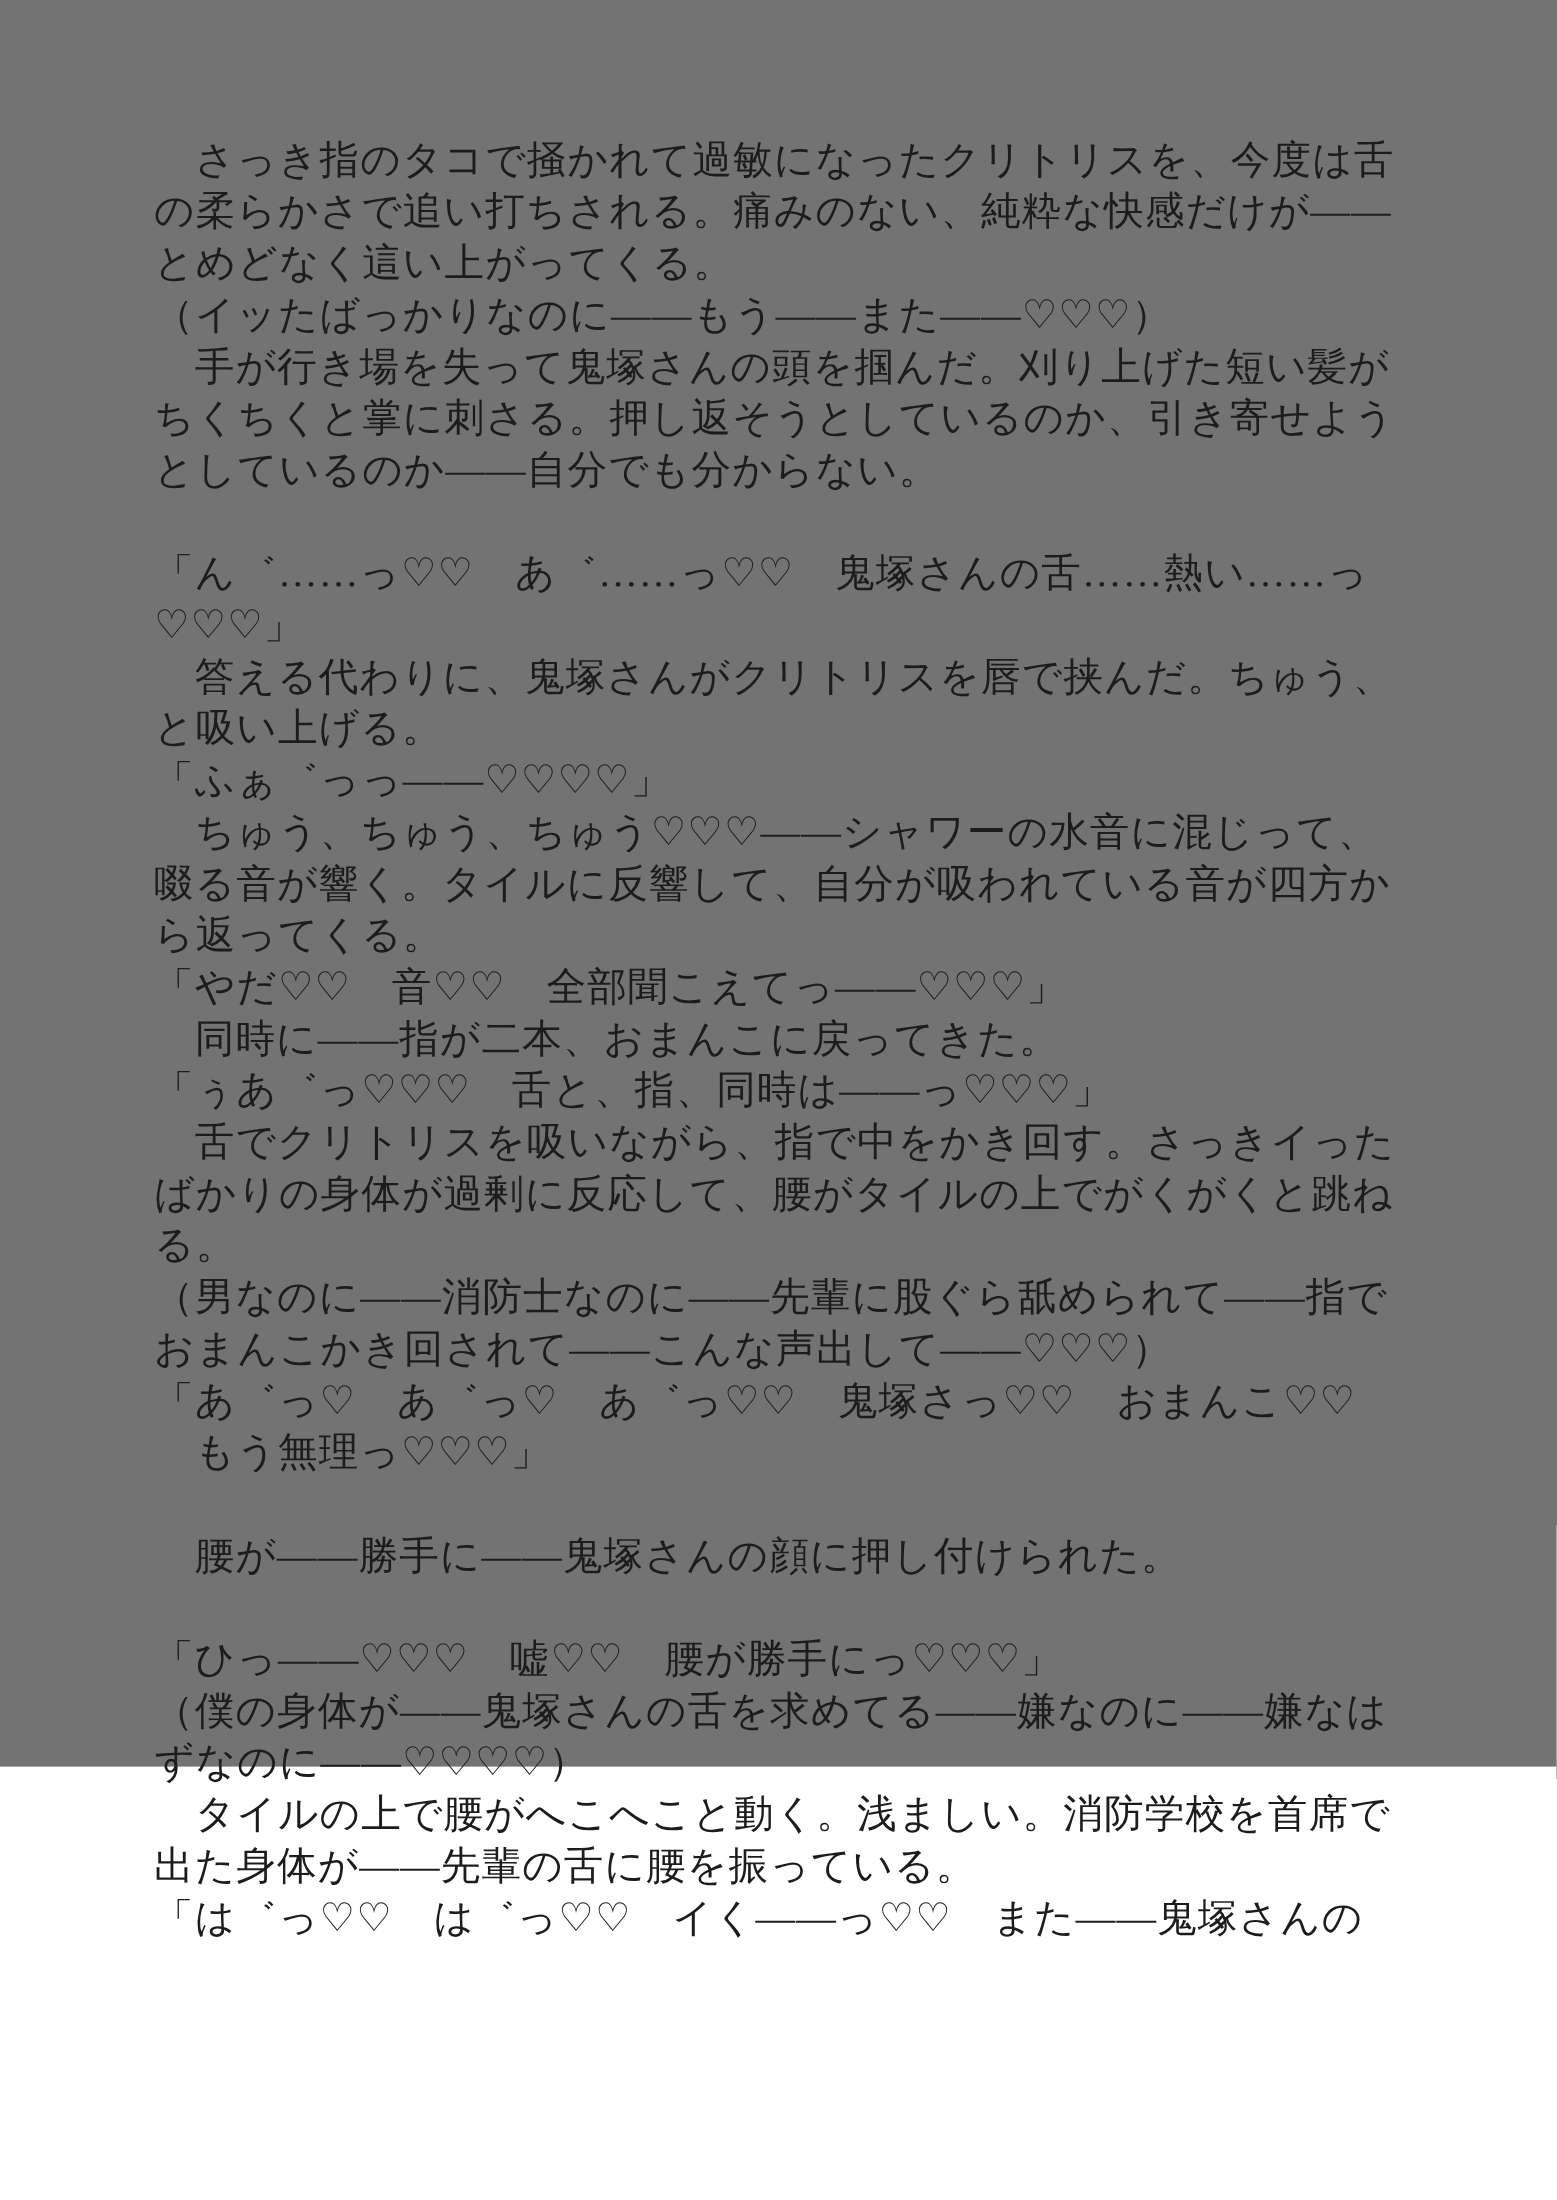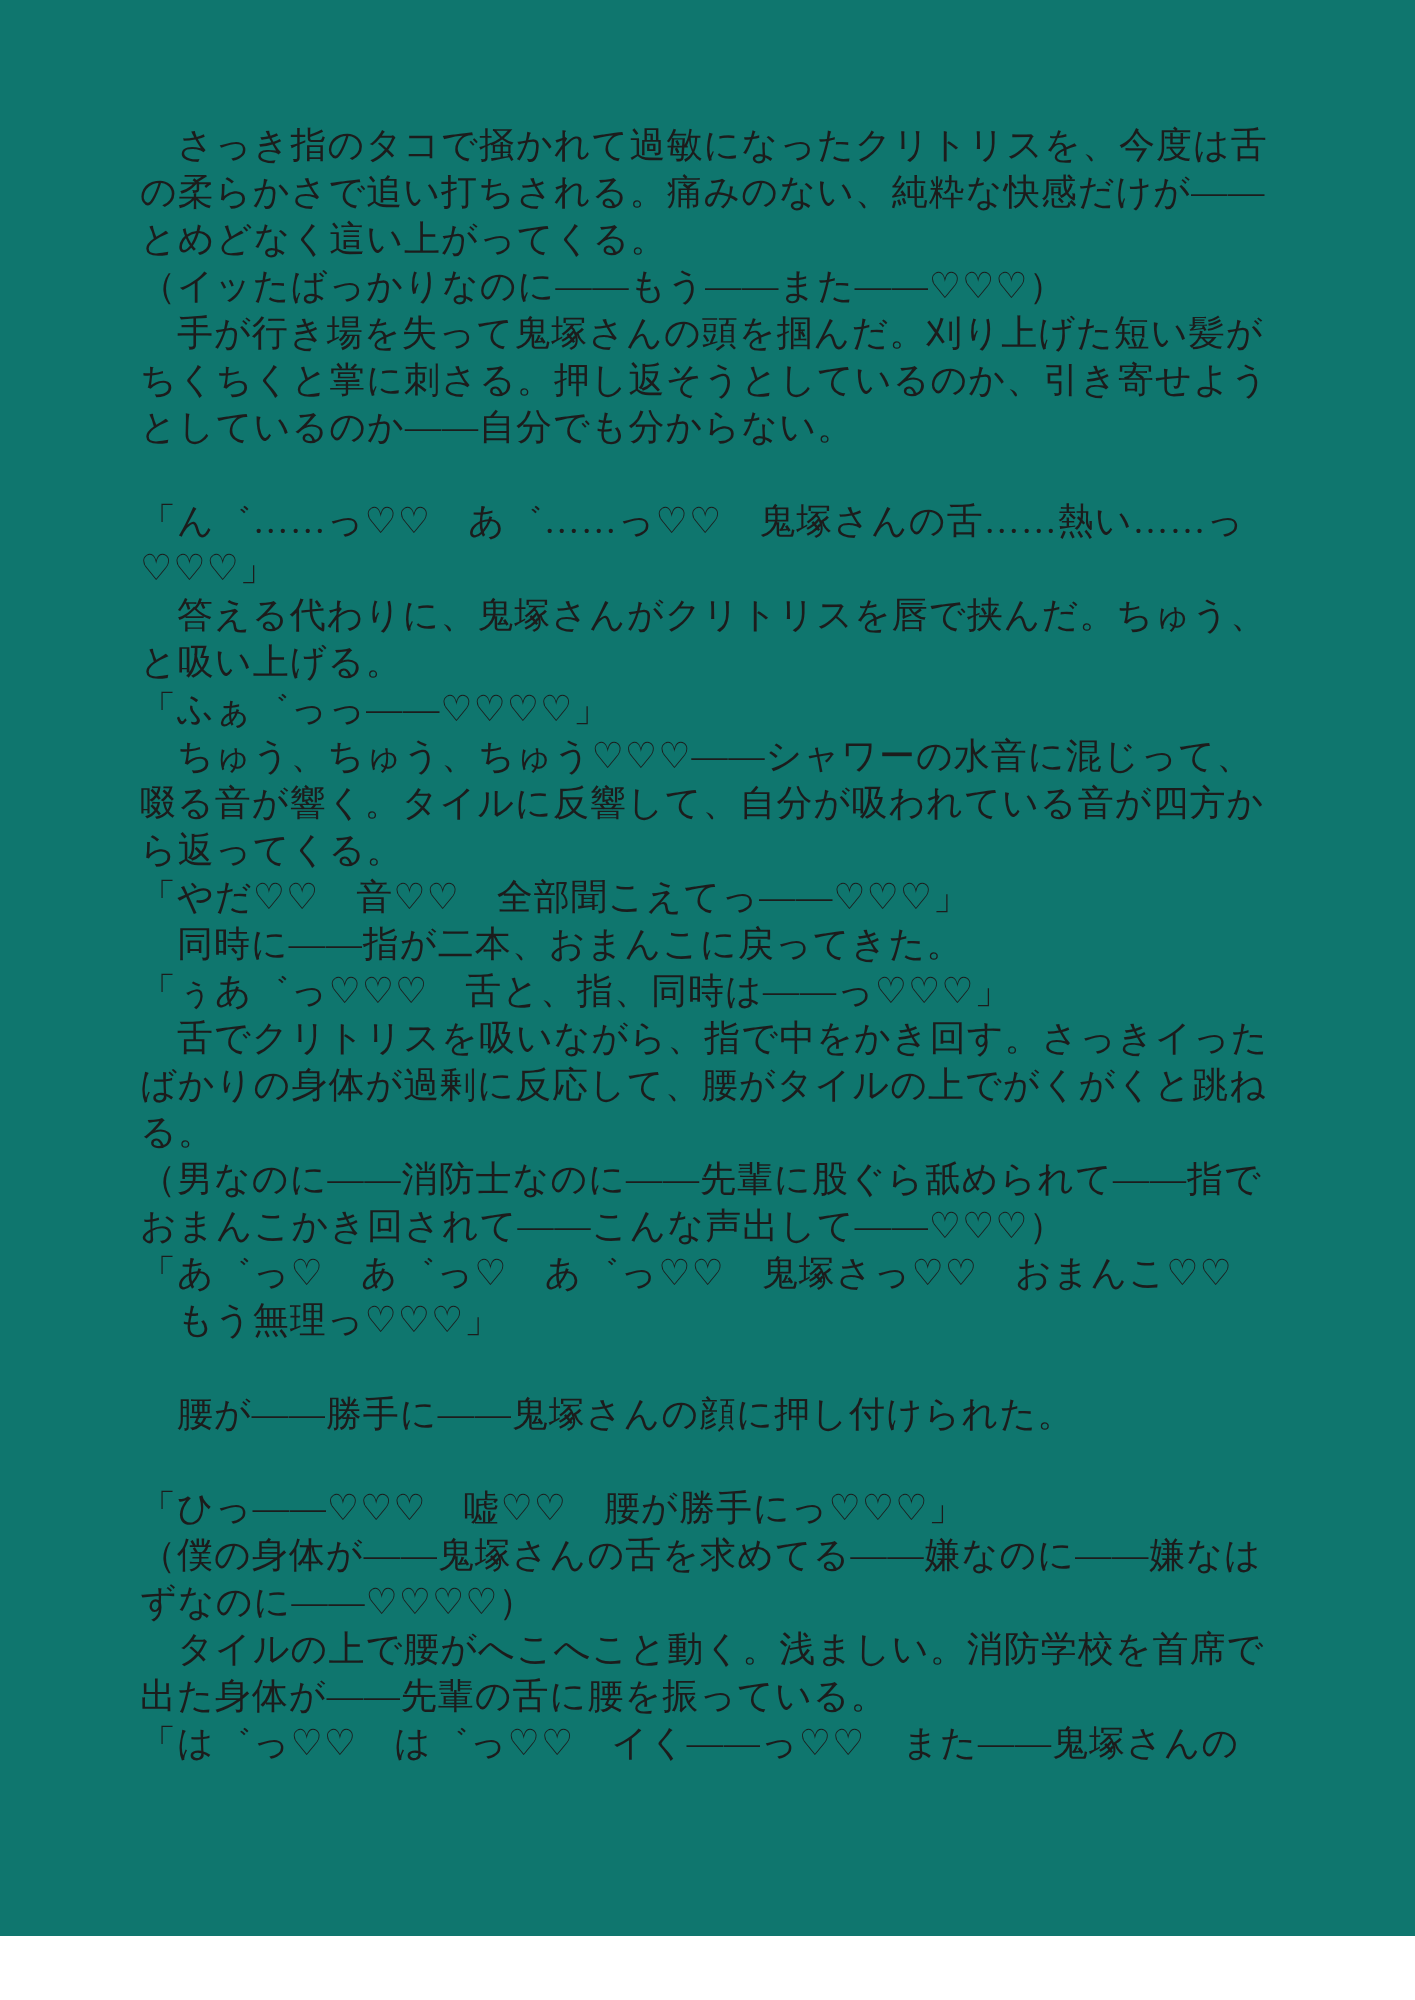--- a/index.html
+++ b/index.html
@@ -8,22 +8,22 @@
   }
   body {
     width: 1415px;
     height: 2000px;
     background: #ffffff;
     overflow: hidden;
   }
   .page {
     position: relative;
     width: 1415px;
-    height: 1936px;
-    background: #0f766e;
+    height: 1606px;
+    background: #737373;
     box-sizing: border-box;
   }
   .text-block {
     position: absolute;
     left: 140px;
     top: 122px;
     width: 1145px;
     font-family: "Liberation Serif", "DejaVu Serif", serif;
     font-size: 36px;
     line-height: 47px;

